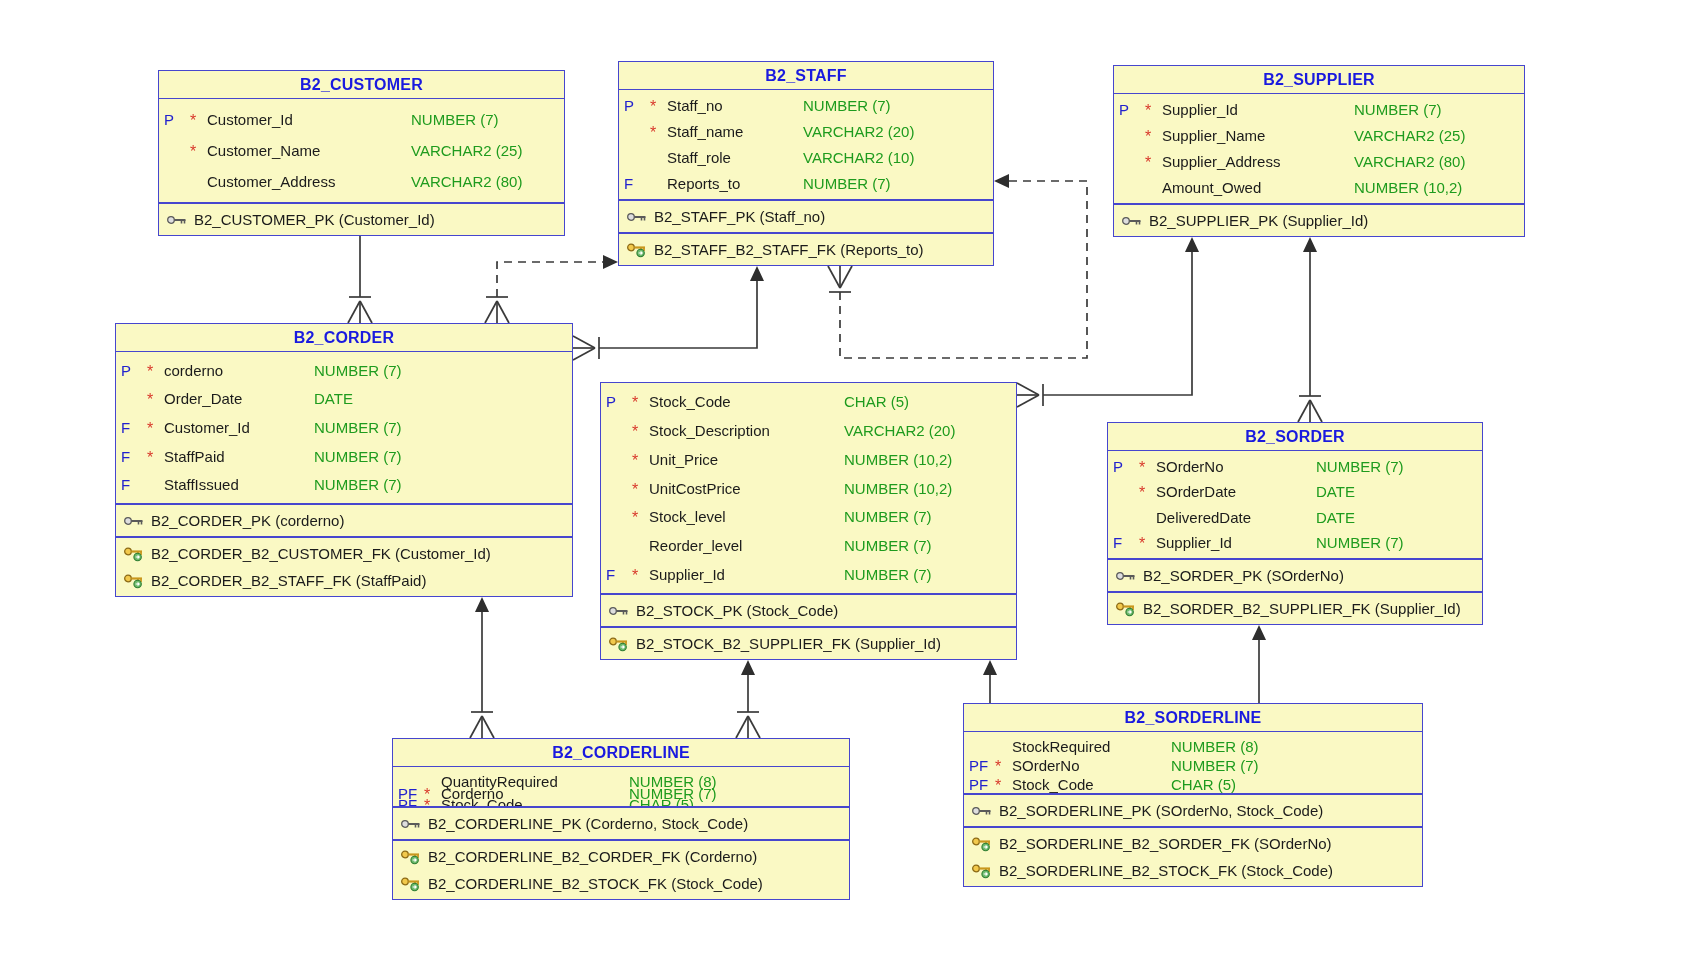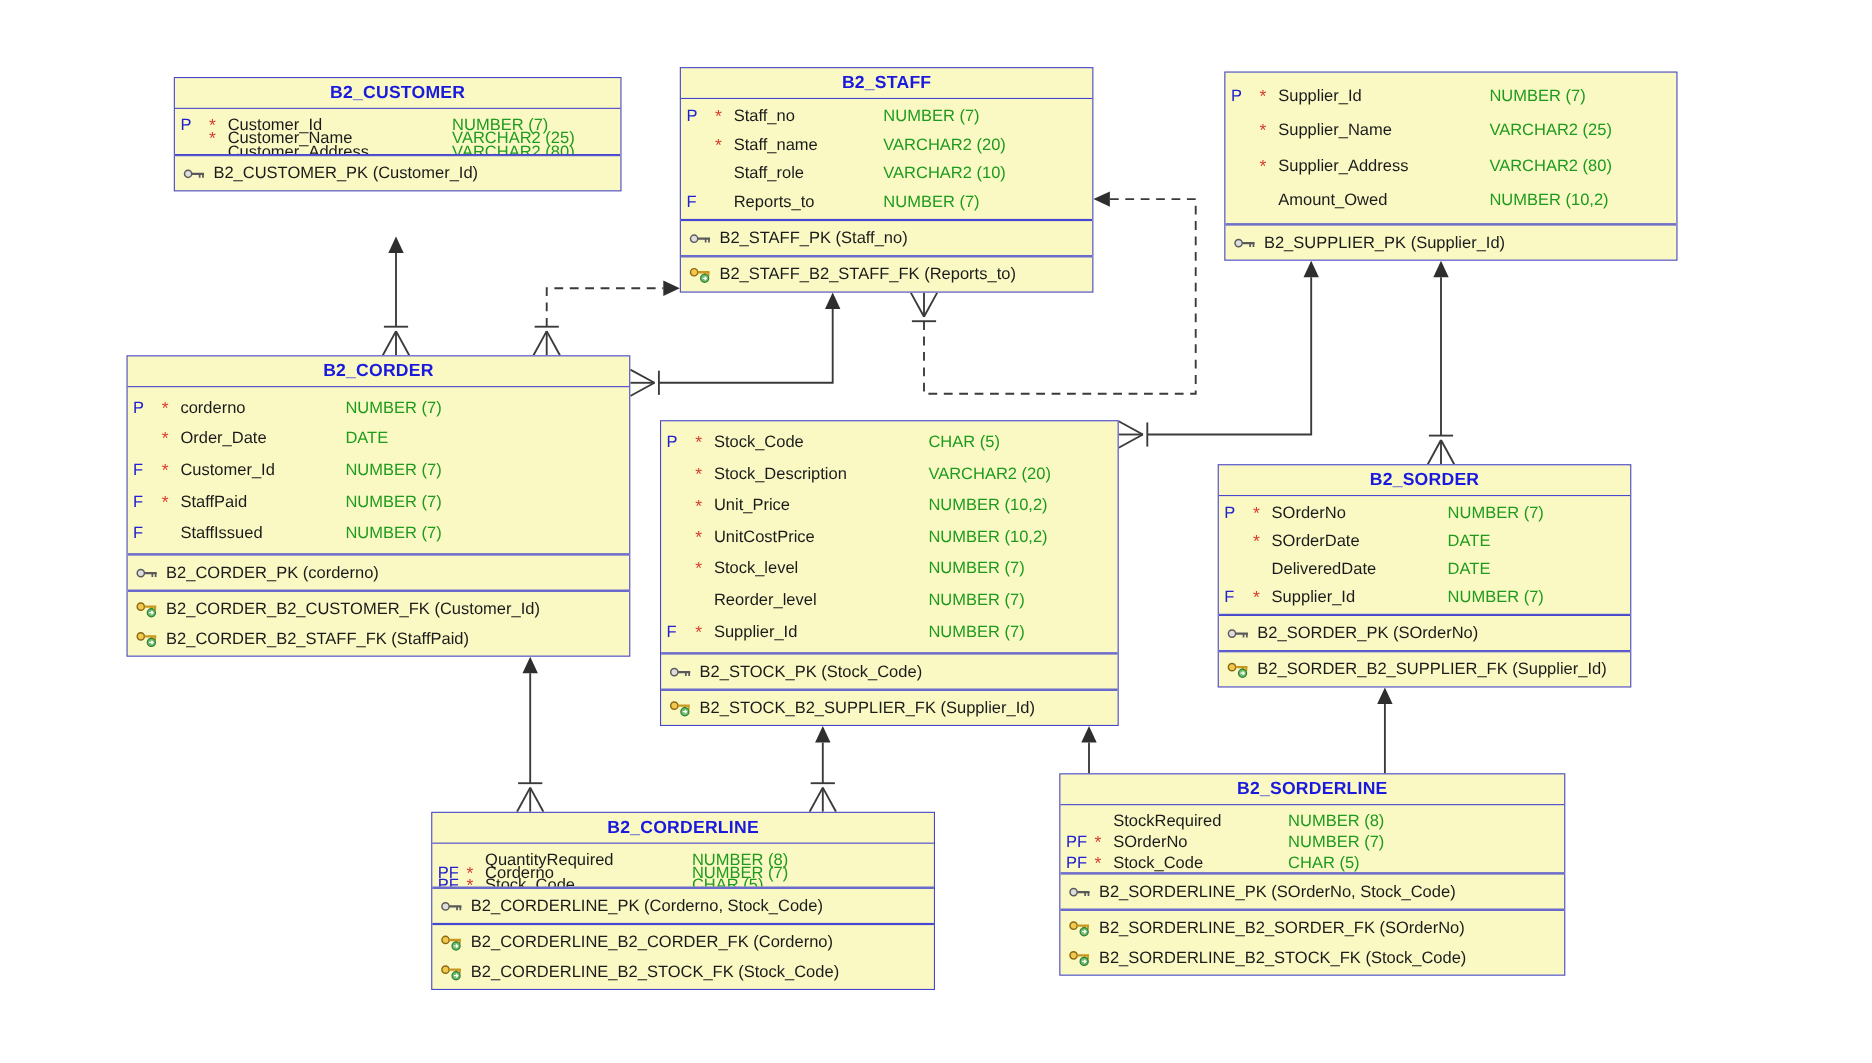--- a/index.html
+++ b/index.html
@@ -106,21 +106,21 @@
       </g>
       <g>
         <polyline points="1259,711 1259,640" fill="none" stroke="#3a3a3a" stroke-width="1.7"></polyline>
         <line x1="1259" y1="715" x2="1259" y2="737" stroke="#3a3a3a" stroke-width="1.7"></line>
         <line x1="1259" y1="715" x2="1271" y2="737" stroke="#3a3a3a" stroke-width="1.7"></line>
         <line x1="1259" y1="715" x2="1247" y2="737" stroke="#3a3a3a" stroke-width="1.7"></line>
         <line x1="1270" y1="711" x2="1248" y2="711" stroke="#3a3a3a" stroke-width="1.7"></line>
         <polygon points="1259,625 1266,640 1252,640" fill="#2e2e2e"></polygon>
       </g>
     </svg>
-<div class="entity" style="left: 158px; top: 70px; width: 407px; height: 104px;">
+<div class="entity" style="left: 158px; top: 70px; width: 407px; height: 166px;">
       <div class="etitle">B2_CUSTOMER</div>
       <div class="cols">
         <div class="crow">
           <span class="kmark">P</span>
           <span class="req">*</span>
           <span class="cname">Customer_Id</span>
           <span class="ctype" style="left: 252px;">NUMBER (7)</span>
         </div>
         <div class="crow">
           <span class="kmark"></span>
@@ -203,20 +203,21 @@
               <line x1="18" y1="5.5" x2="18" y2="9" stroke="#C9971E" stroke-width="1.8"></line>
               <circle cx="14.6" cy="11" r="3.7" fill="#6DBB6D" stroke="#2E7D32" stroke-width="1.1"></circle>
               <path d="M12.6 11 h3.6 M14.6 9.5 l1.6 1.5 -1.6 1.5" stroke="#ffffff" stroke-width="1.1" fill="none"></path>
             </svg>
           </span>
           <span class="">B2_STAFF_B2_STAFF_FK (Reports_to)</span>
         </div>
       </div>
     </div>
     <div class="entity" style="left: 1113px; top: 65px; width: 412px; height: 172px;">
+      <div class="etitle">B2_SUPPLIER</div>
       <div class="cols">
         <div class="crow">
           <span class="kmark">P</span>
           <span class="req">*</span>
           <span class="cname">Supplier_Id</span>
           <span class="ctype" style="left: 240px;">NUMBER (7)</span>
         </div>
         <div class="crow">
           <span class="kmark"></span>
           <span class="req">*</span>

